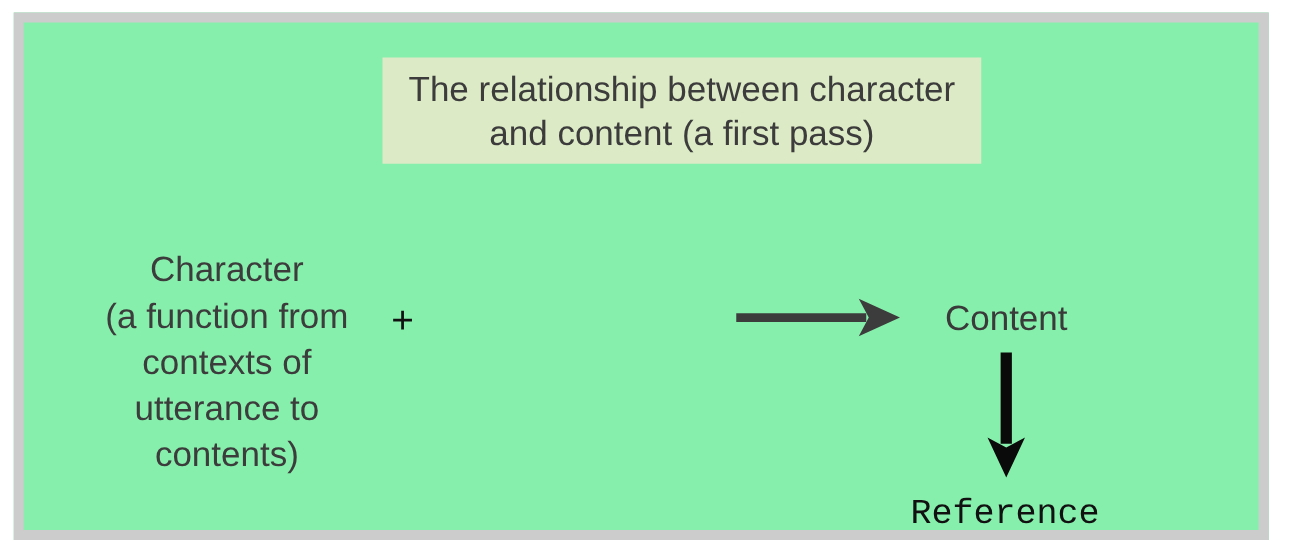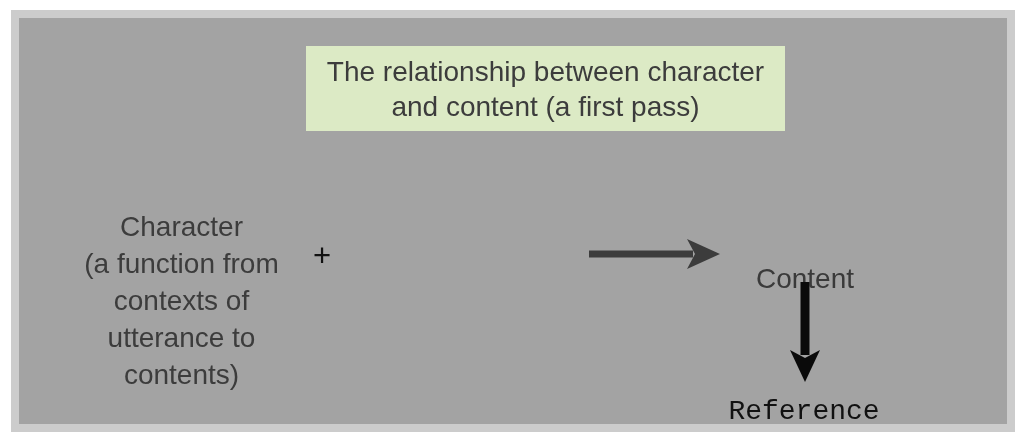--- a/index.html
+++ b/index.html
@@ -16,48 +16,47 @@
   body{
     width:1031px;height:448px;position:relative;
     background:var(--page-bg);
     font-family:"Liberation Sans", sans-serif;
     color:var(--text-main);
     overflow:hidden;
   }
   .frame{
     position:absolute;left:11px;top:10px;width:988px;height:406px;
     border:8px solid var(--frame-border);
-    background:#a3a3a3;
+    background:#86efac;
   }
   .title-box{
     position:absolute;left:287px;top:28px;width:479px;height:85px;
     background:var(--title-bg);
     display:flex;align-items:center;justify-content:center;
     text-align:center;
     font-size:28px;line-height:35px;
     color:var(--text-main);
     white-space:pre-line;
   }
   .text-block{
     position:absolute;text-align:center;
     font-size:28px;line-height:37px;
     white-space:pre-line;color:var(--text-main);
   }
-  .char-block{left:40px;top:179px;width:245px;margin-top:11px;}
+  .char-block{left:40px;top:179px;width:245px;}
   .ctx-block{left:320px;top:163px;width:240px;}
   .plus{
     position:absolute;left:288px;top:219px;width:30px;
     text-align:center;font-size:31px;line-height:37px;
     color:var(--text-reference);
   }
   .content-label{
     position:absolute;left:726px;top:218px;width:120px;
     text-align:center;font-size:28px;line-height:37px;
     color:var(--text-content);
-    margin-top:24px;
   }
   .reference-label{
     position:absolute;left:709px;top:375px;width:152px;
     text-align:center;font-size:28px;line-height:37px;
     color:var(--text-reference);
     font-family:Liberation Mono, monospace;
   }
   .h-arrow{
     position:absolute;left:568px;top:216px;width:135px;height:40px;
     color:var(--arrow-dark);

